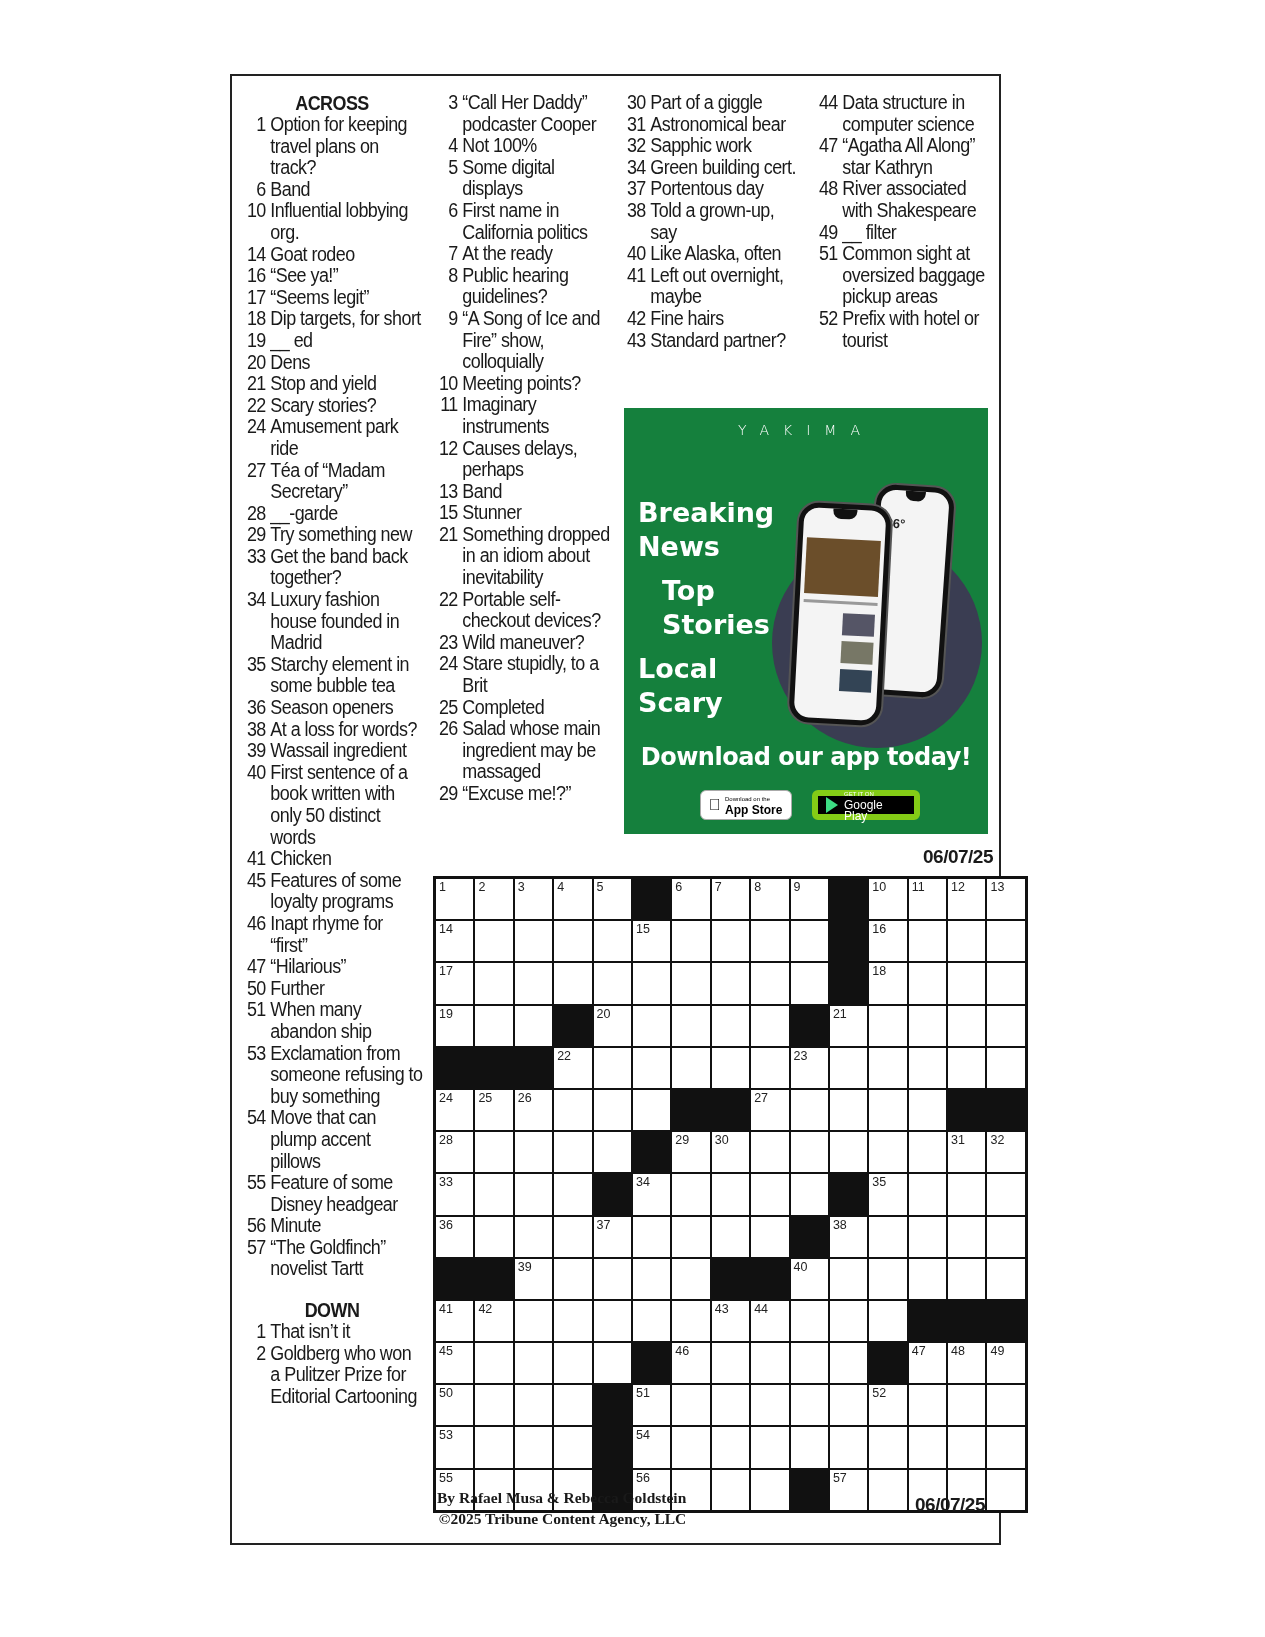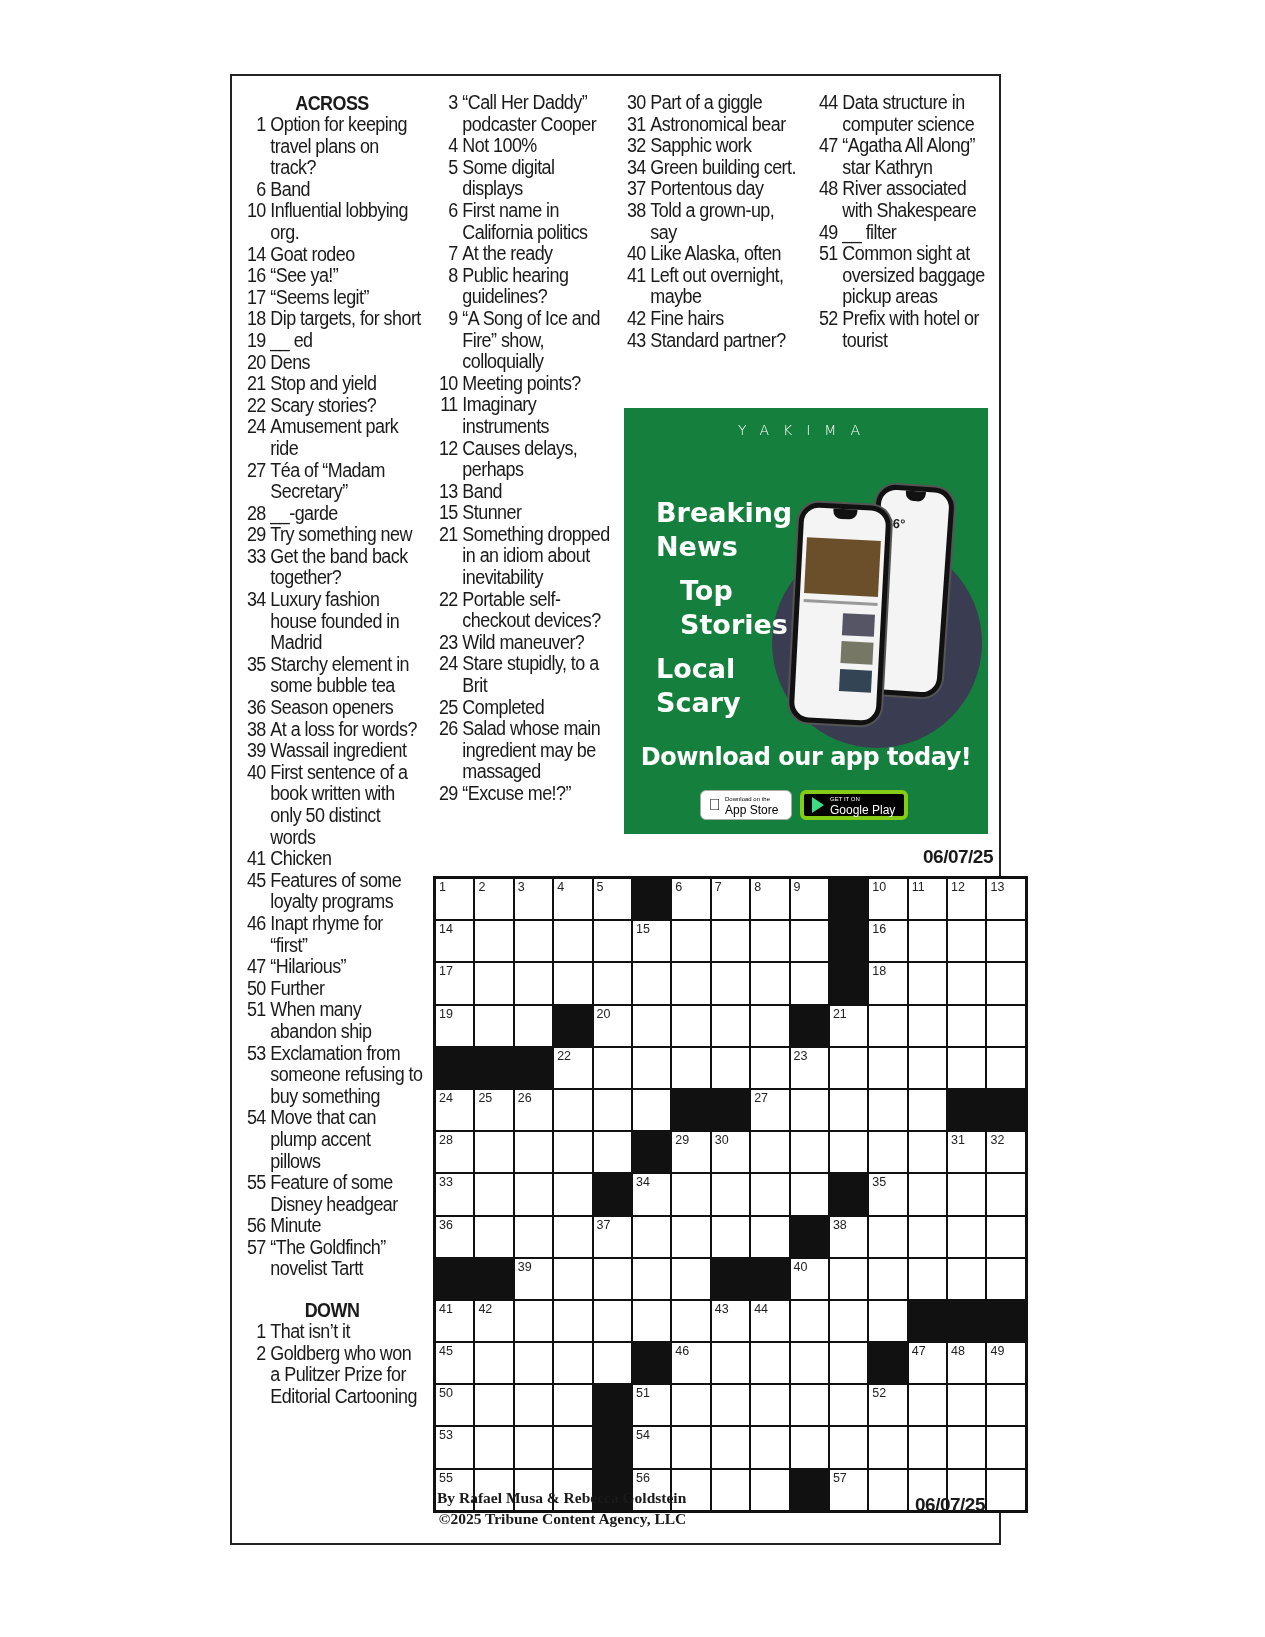--- a/index.html
+++ b/index.html
@@ -6,21 +6,21 @@
   body{width:1265px;height:1637px;position:relative;font-family:"Liberation Sans",sans-serif;color:#1a1a1a;}
   .frame{position:absolute;left:230px;top:74px;width:771px;height:1471px;border:2px solid #222;box-sizing:border-box;}
   .col{position:absolute;font-size:19.5px;line-height:21.6px;letter-spacing:-0.6px;transform:scaleX(0.92);transform-origin:left top;}
   .col h3{margin:0 0 0 0;font-size:19.5px;font-weight:bold;text-align:center;line-height:22px;}
   .clue{display:flex;}
   .clue .n{display:inline-block;width:28px;text-align:right;padding-right:5px;flex:none;}
   .clue .t{flex:1;}
   .ad{position:absolute;left:624px;top:408px;width:364px;height:426px;background:#15803d;color:#fff;overflow:hidden;}
   .ad .yak{position:absolute;top:14px;left:0;width:100%;text-align:center;font-size:14px;letter-spacing:14px;font-family:"DejaVu Sans",sans-serif;font-weight:300;}
   .ad .hr{position:absolute;top:30px;left:0;width:100%;text-align:center;font-size:26px;font-weight:bold;letter-spacing:-1px;}
-  .ad .feat{position:absolute;left:32px;font-family:"DejaVu Sans",sans-serif;font-weight:bold;font-size:27px;line-height:34px;}
+  .ad .feat{position:absolute;left:14px;font-family:"DejaVu Sans",sans-serif;font-weight:bold;font-size:27px;line-height:34px;}
   .ad .glow{position:absolute;left:148px;top:130px;width:210px;height:210px;border-radius:50%;background:#3a3d52;}
   .phone{position:absolute;border:5px solid #111;border-radius:20px;background:#f4f4f4;box-shadow:0 0 0 2px #555;}
   .phone .notch{position:absolute;top:0;left:35%;width:30%;height:10px;background:#111;border-radius:0 0 8px 8px;}
   .ad .dl{position:absolute;top:335px;left:0;width:100%;text-align:center;font-family:"DejaVu Sans",sans-serif;font-weight:bold;font-size:24px;letter-spacing:-0.5px;}
   .badge{position:absolute;top:382px;height:30px;border-radius:6px;font-size:13px;display:flex;align-items:center;padding:0 8px;box-sizing:border-box;}
   .grid{position:absolute;left:433px;top:876px;border:3px solid #111;display:grid;grid-template-columns:repeat(15,37.4px);grid-template-rows:repeat(15,40.2px);background:#111;gap:2px;}
   .cell{background:#fff;position:relative;}
   .cell.b{background:#111;}
   .cell .num{position:absolute;left:3px;top:1px;font-size:12.5px;color:#222;}
   .date{position:absolute;font-weight:bold;font-size:19px;letter-spacing:-0.5px;}
@@ -357,24 +357,24 @@
     <div style="position:absolute;left:4px;top:92px;width:74px;height:3px;background:#999;"></div>
     <div style="position:absolute;left:44px;top:104px;width:32px;height:22px;background:#556;"></div>
     <div style="position:absolute;left:44px;top:132px;width:32px;height:22px;background:#776;"></div>
     <div style="position:absolute;left:44px;top:160px;width:32px;height:22px;background:#345;"></div>
   </div>
   <div class="dl">Download our app today!</div>
   <div class="badge" style="left:76px;width:92px;background:#fff;color:#000;border:1px solid #aaa;">
     <span style="font-size:16px;margin-right:4px;"></span>
     <span style="display:flex;flex-direction:column;line-height:11px;">
       <span style="font-size:6px;">Download on the</span>
-      <span style="font-size:12px;font-weight:normal;">App Store</span>
+      <span style="font-size:12px;font-weight:bold;">App Store</span>
     </span>
   </div>
-  <div class="badge" style="left:176px;width:108px;background:#000;color:#fff;border:4px solid #84cc16;">
+  <div class="badge" style="left:188px;width:108px;background:#000;color:#fff;border:6px solid #84cc16;">
     <span style="width:0;height:0;border-left:12px solid #3ddc84;border-top:8px solid transparent;border-bottom:8px solid transparent;margin-right:6px;"></span>
     <span style="display:flex;flex-direction:column;line-height:11px;">
       <span style="font-size:6px;">GET IT ON</span>
       <span style="font-size:12px;">Google Play</span>
     </span>
   </div>
 </div>
 
 <div class="date" style="left:923px;top:846px;">06/07/25</div>
 

